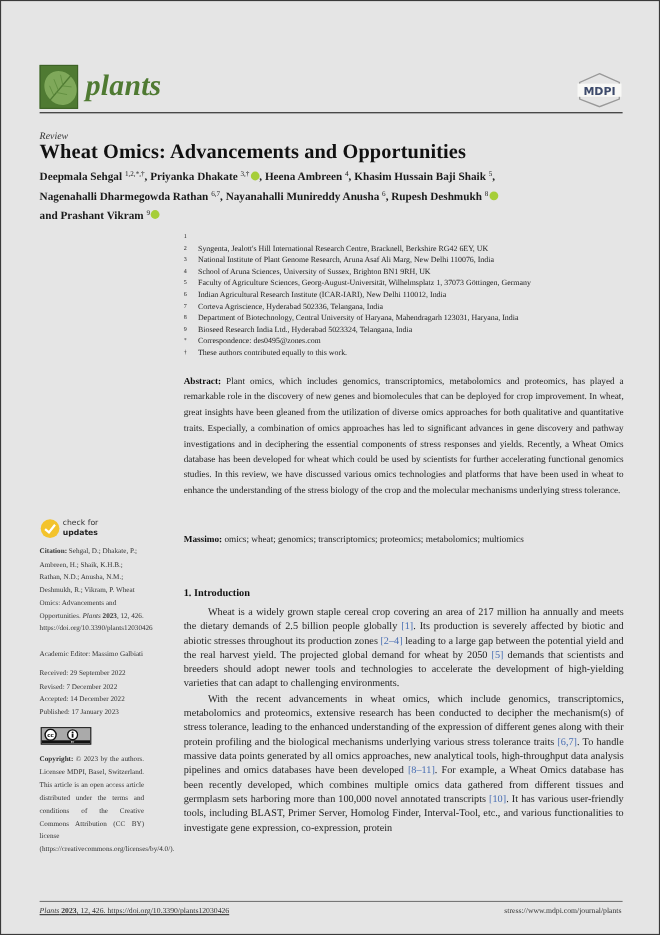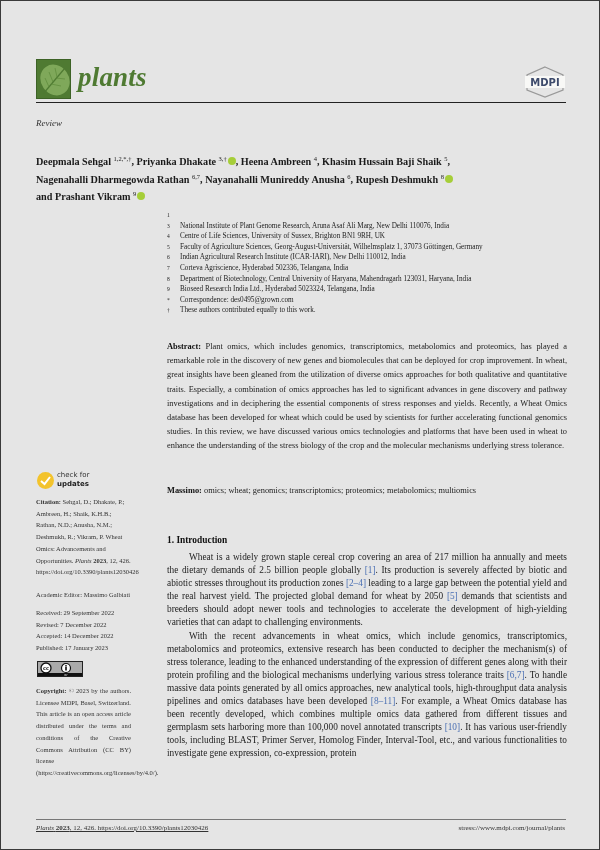--- a/index.html
+++ b/index.html
@@ -93,34 +93,39 @@
       <svg width="42" height="32" viewBox="0 0 42 32">
         <polygon points="21,1 39,9 39,24 21,31 3,24 3,9" fill="none" stroke="#999" stroke-width="1.2"></polygon>
         <rect x="1" y="10" width="40" height="12" fill="#f8f8f6"></rect>
         <text x="21" y="20" text-anchor="middle" font-family="DejaVu Sans, sans-serif" font-weight="bold" font-size="10" fill="#3d4a6b">MDPI</text>
       </svg>
     </div>
   </div>
   <div class="header-rule"></div>
 
   <div class="article-type">Review</div>
+  <div class="title">Wheat Omics: Advancements and Opportunities</div>
 
   <div class="authors" id="authors"><span>Deepmala Sehgal </span><sup>1,2,*,†</sup><span>, </span><span>Priyanka Dhakate </span><sup>3,†</sup><span class="orcid"></span><span>, </span><span>Heena Ambreen </span><sup>4</sup><span>, </span><span>Khasim Hussain Baji Shaik </span><sup>5</sup><span>, </span><br><span>Nagenahalli Dharmegowda Rathan </span><sup>6,7</sup><span>, </span><span>Nayanahalli Munireddy Anusha </span><sup>6</sup><span>, </span><span>Rupesh Deshmukh </span><sup>8</sup><span class="orcid"></span><br><span>and </span><span>Prashant Vikram </span><sup>9</sup><span class="orcid"></span></div>
 
   <div class="affils" id="affils">
       <div class="affil">
         <span class="num">1</span>
+      </div>
+      <div class="affil">
+        <span class="num">2</span>
+        <span>Syngenta, Jealott's Hill International Research Centre, Bracknell, Berkshire RG42 6EY, UK</span>
       </div>
       <div class="affil">
         <span class="num">3</span>
         <span>National Institute of Plant Genome Research, Aruna Asaf Ali Marg, New Delhi 110076, India</span>
       </div>
       <div class="affil">
         <span class="num">4</span>
-        <span>Centre of Life Sciences, University of Sussex, Brighton BN1 9RH, UK</span>
+        <span>School of Aruna Sciences, University of Sussex, Brighton BN1 9RH, UK</span>
       </div>
       <div class="affil">
         <span class="num">5</span>
         <span>Faculty of Agriculture Sciences, Georg-August-Universität, Wilhelmsplatz 1, 37073 Göttingen, Germany</span>
       </div>
       <div class="affil">
         <span class="num">6</span>
         <span>Indian Agricultural Research Institute (ICAR-IARI), New Delhi 110012, India</span>
       </div>
       <div class="affil">
@@ -130,21 +135,21 @@
       <div class="affil">
         <span class="num">8</span>
         <span>Department of Biotechnology, Central University of Haryana, Mahendragarh 123031, Haryana, India</span>
       </div>
       <div class="affil">
         <span class="num">9</span>
         <span>Bioseed Research India Ltd., Hyderabad 5023324, Telangana, India</span>
       </div>
       <div class="affil">
         <span class="num">*</span>
-        <span>Correspondence: des0495@grown.com</span>
+        <span>Correspondence: des0495@zones.com</span>
       </div>
       <div class="affil">
         <span class="num">†</span>
         <span>These authors contributed equally to this work.</span>
       </div>
     </div>
 
   <div class="abstract">
     <b>Abstract:</b>
     <span>Plant omics, which includes genomics, transcriptomics, metabolomics and proteomics, has played a remarkable role in the discovery of new genes and biomolecules that can be deployed for crop improvement. In wheat, great insights have been gleaned from the utilization of diverse omics approaches for both qualitative and quantitative traits. Especially, a combination of omics approaches has led to significant advances in gene discovery and pathway investigations and in deciphering the essential components of stress responses and yields. Recently, a Wheat Omics database has been developed for wheat which could be used by scientists for further accelerating functional genomics studies. In this review, we have discussed various omics technologies and platforms that have been used in wheat to enhance the understanding of the stress biology of the crop and the molecular mechanisms underlying stress tolerance.</span>

